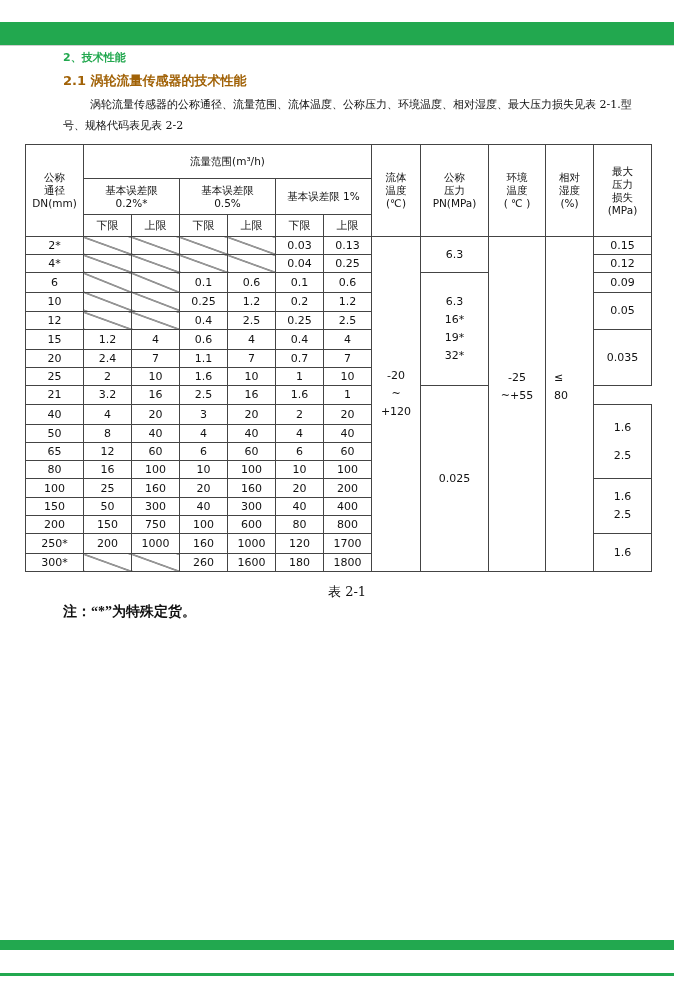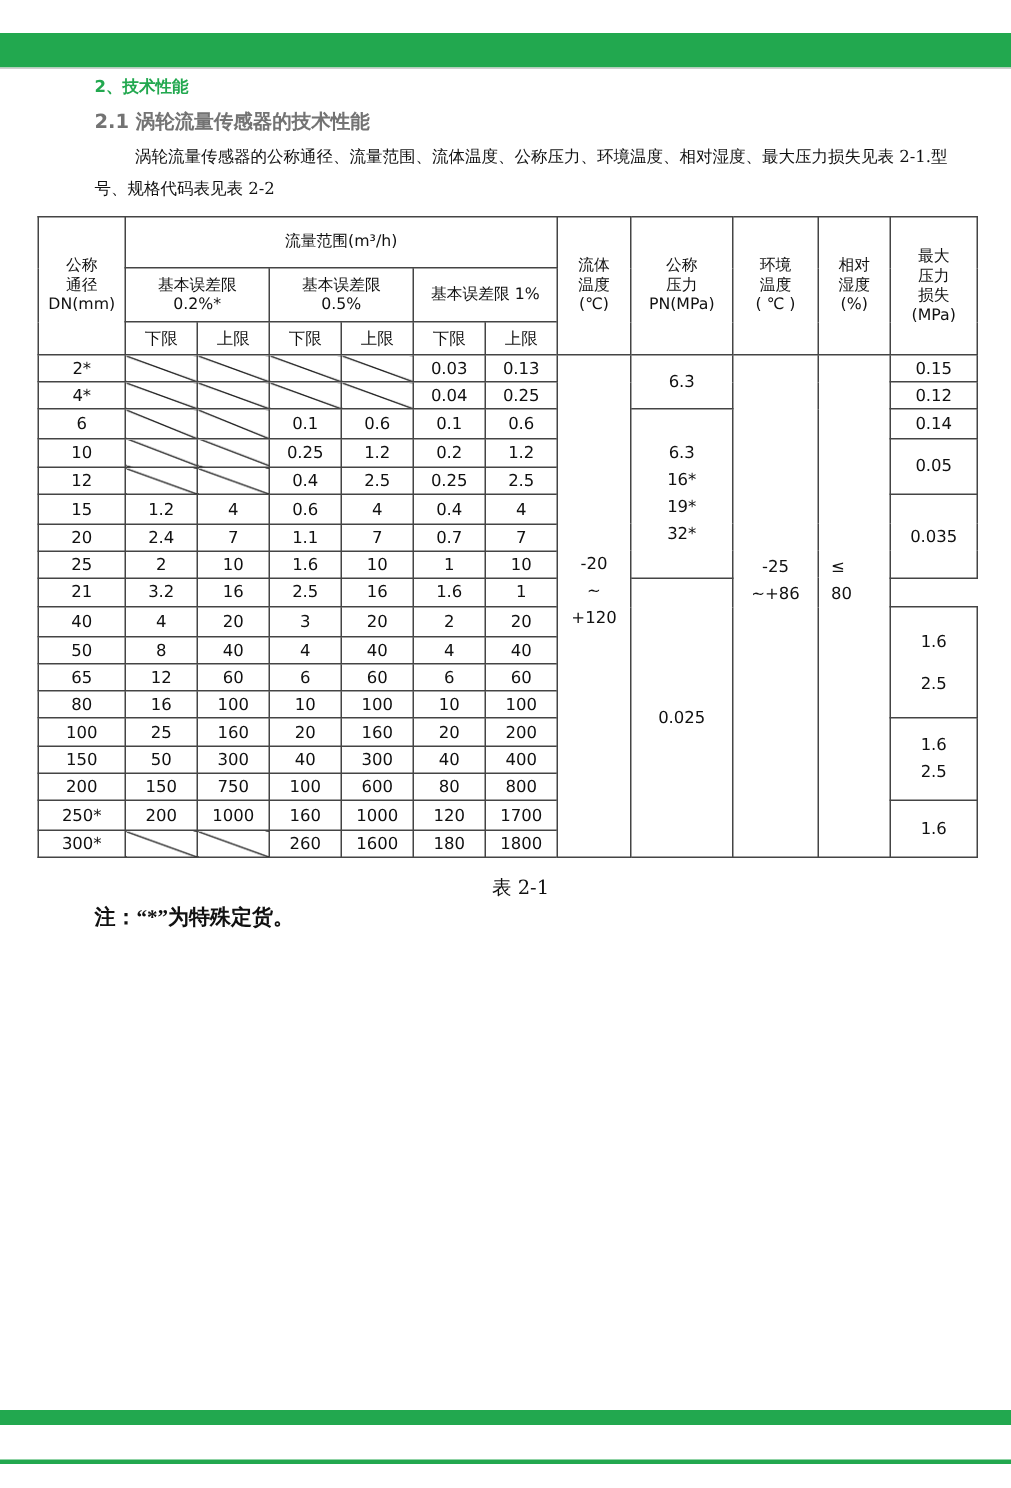--- a/index.html
+++ b/index.html
@@ -6,21 +6,21 @@
   body { width:674px; height:992px; position:relative; overflow:hidden;
          font-family:"DejaVu Serif","Liberation Serif",serif; color:#111; }
   .bar-top { position:absolute; left:0; top:22px; width:674px; height:23px; background:#22a84f; }
   .bar-top-line { position:absolute; left:0; top:45px; width:674px; height:1px; background:#cfcfcf; }
   .bar-bot { position:absolute; left:0; top:940px; width:674px; height:10px; background:#22a84f; }
   .bar-bot-line { position:absolute; left:0; top:973px; width:674px; height:3px; background:#22a84f; }
 
   .h1 { position:absolute; left:63px; top:50px; font-family:"DejaVu Sans","Liberation Sans",sans-serif;
         font-size:11px; color:#22a84f; font-weight:bold; }
   .h2 { position:absolute; left:63px; top:72px; font-family:"DejaVu Sans","Liberation Sans",sans-serif;
-        font-size:13px; color:#737373; font-weight:bold; }
+        font-size:13px; color:#a16207; font-weight:bold; }
   .para { position:absolute; left:63px; top:94px; width:580px; font-size:11px; line-height:21px; }
   .para .indent { display:inline-block; width:27px; }
 
   table.spec { position:absolute; left:25px; top:144px; border-collapse:collapse; table-layout:fixed;
                font-family:"DejaVu Sans","Liberation Sans",sans-serif; font-size:11px; }
   table.spec td { border:1px solid #444; text-align:center; vertical-align:middle; padding:0; line-height:13px; position:relative; }
   table.spec tr.h1r td { height:33px; }
   table.spec tr.h2r td { height:35px; }
   table.spec tr.h3r td { height:21px; }
   table.spec tr.dr td { height:17px; }
@@ -125,21 +125,21 @@
           <div>~</div>
           <div>+120</div>
           <div style="height:150px"></div>
         </td>
         <td rowspan="2" class="stack">
           <div>6.3</div>
         </td>
         <td rowspan="18" class="stack">
           <div style="height:130px"></div>
           <div>-25</div>
-          <div>~+86</div>
+          <div>~+55</div>
           <div style="height:165px"></div>
         </td>
         <td rowspan="18" class="stack" style="text-align: left; padding-left: 8px;">
           <div style="height:130px"></div>
           <div>≤</div>
           <div>80</div>
           <div style="height:165px"></div>
         </td>
         <td rowspan="1">0.15</td>
       </tr>
@@ -160,21 +160,21 @@
         <td>0.1</td>
         <td>0.6</td>
         <td>0.1</td>
         <td>0.6</td>
         <td rowspan="6" class="stack">
           <div>6.3</div>
           <div>16*</div>
           <div>19*</div>
           <div>32*</div>
         </td>
-        <td rowspan="1">0.14</td>
+        <td rowspan="1">0.09</td>
       </tr>
       <tr class="dr">
         <td>10</td>
         <td class="diag"></td>
         <td class="diag"></td>
         <td>0.25</td>
         <td>1.2</td>
         <td>0.2</td>
         <td>1.2</td>
         <td rowspan="2">0.05</td>

